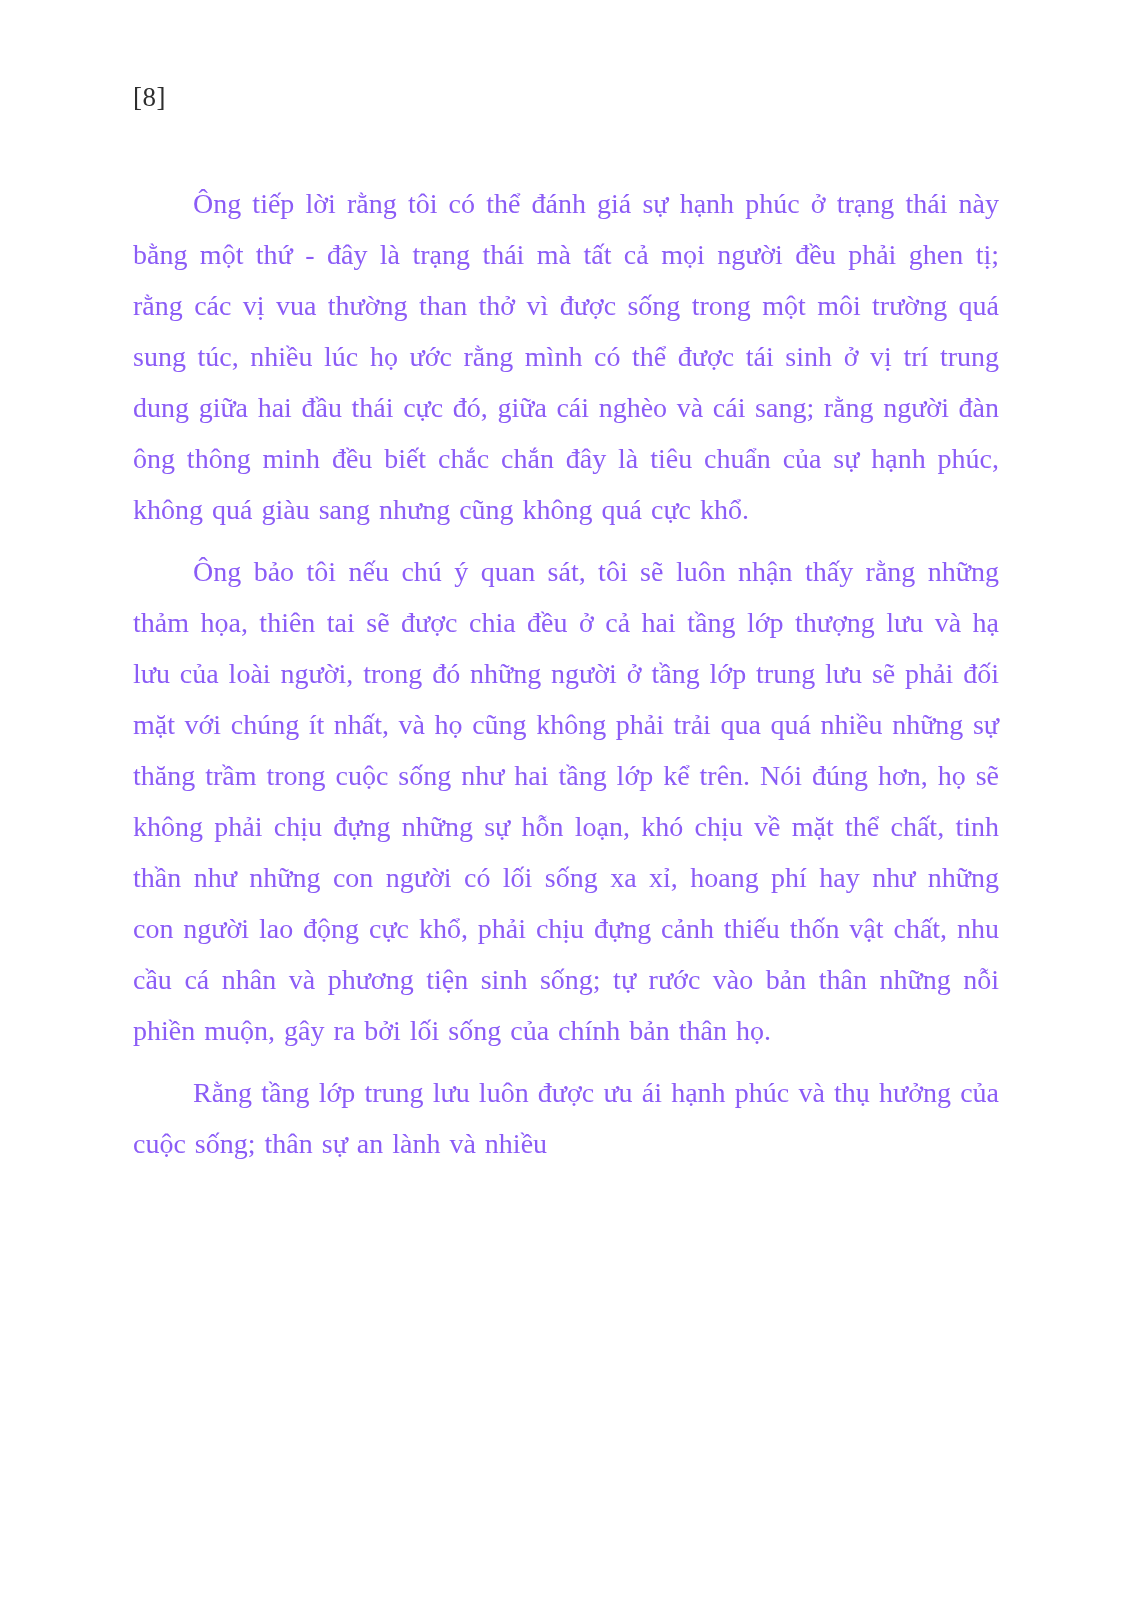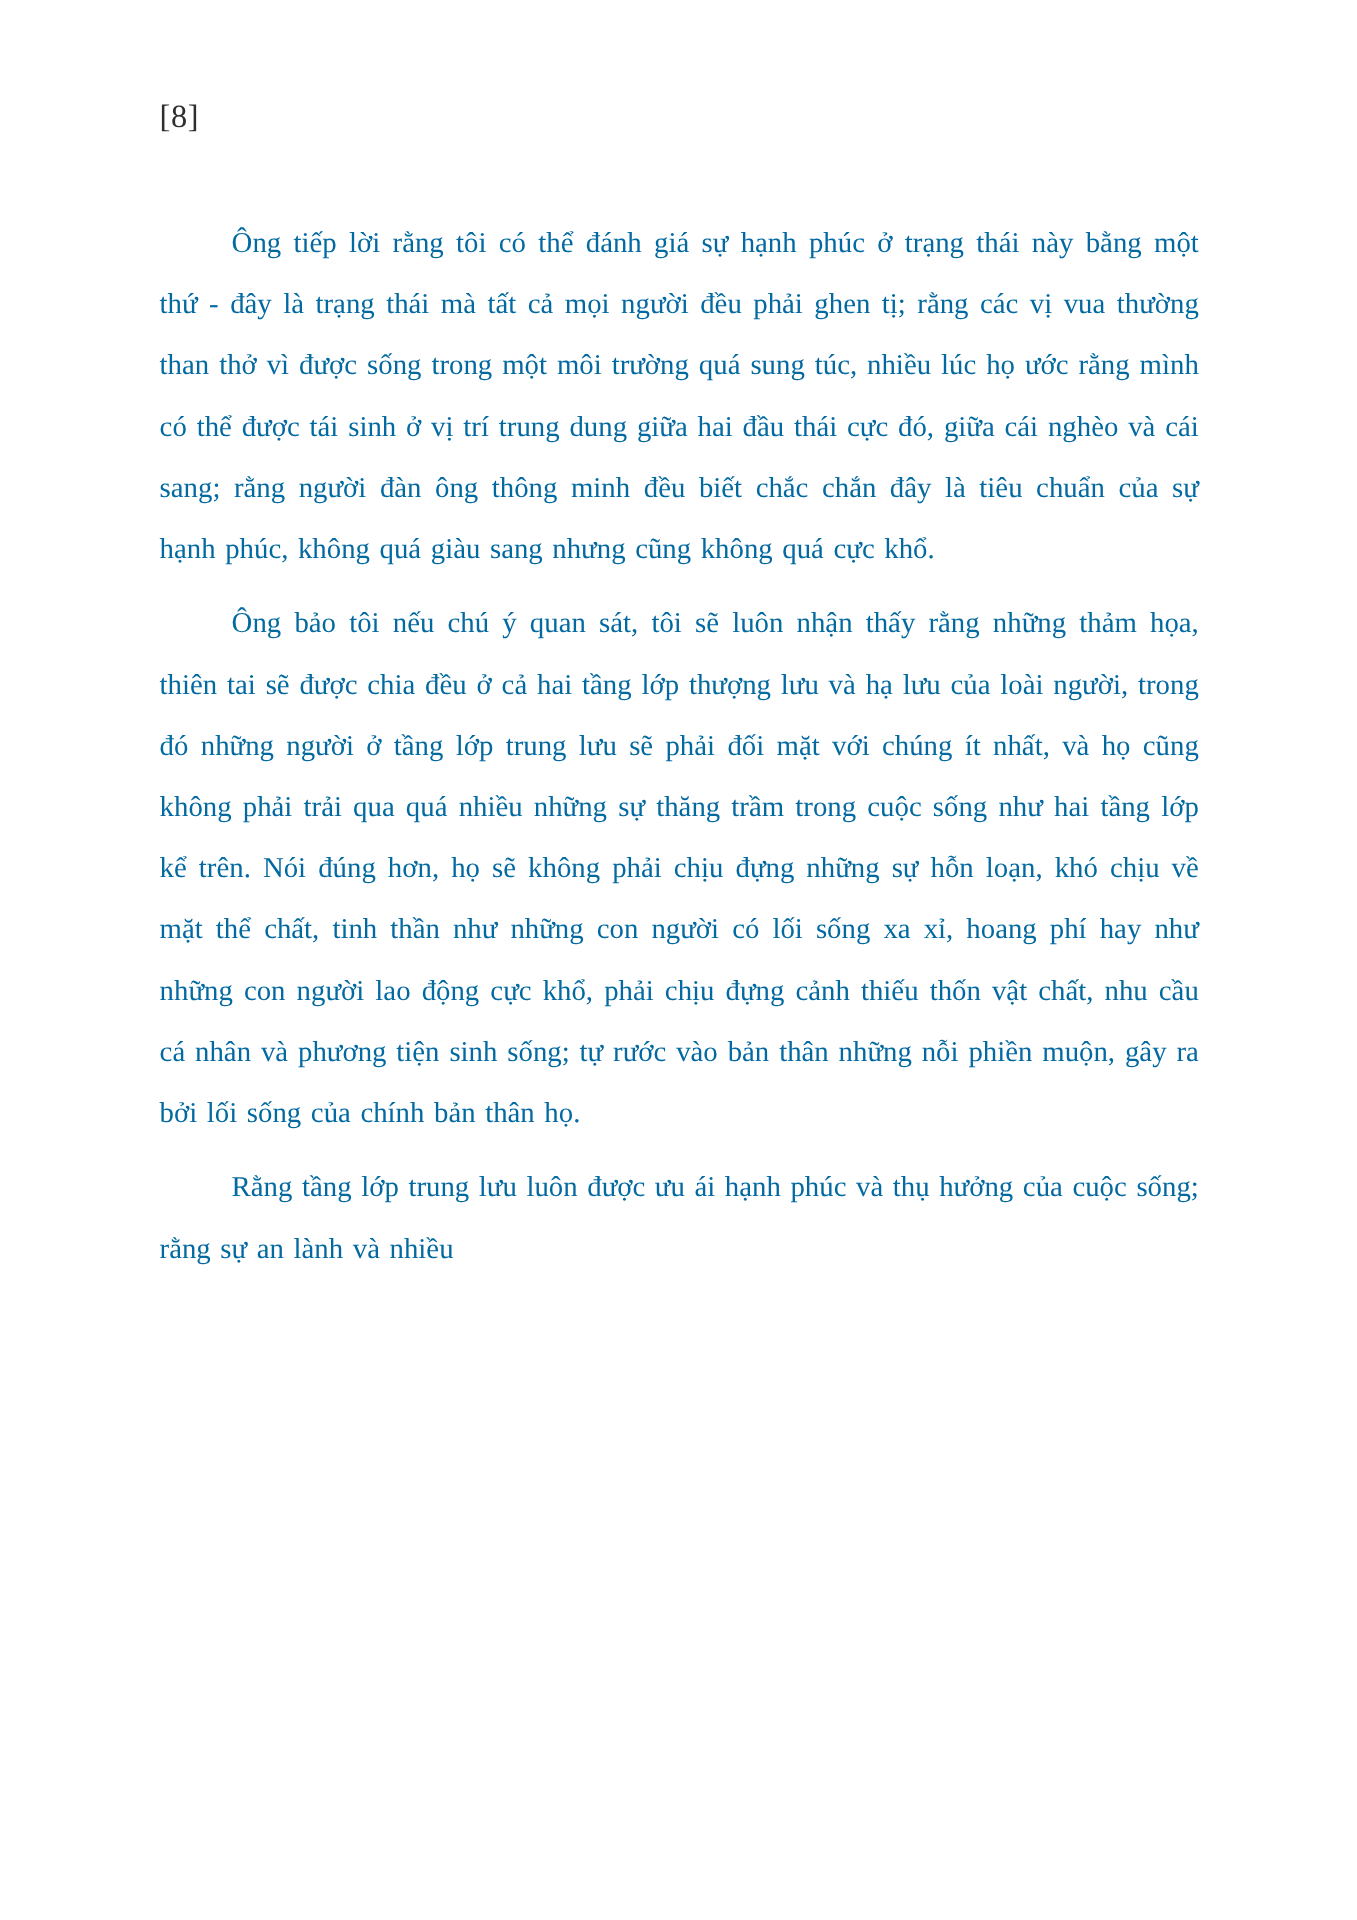--- a/index.html
+++ b/index.html
@@ -28,22 +28,22 @@
     font-size: 27px;
     color: #2e2e2e;
     letter-spacing: 0.5px;
   }
 
   .text-block {
     position: absolute;
     top: 178px;
     left: 133px;
     width: 866px;
-    color: #0369a1;
-    font-size: 24px;
+    color: #8b5cf6;
+    font-size: 28px;
     line-height: 51px;
     text-align: justify;
   }
 
   .text-block p {
     text-indent: 60px;
     margin-bottom: 11px;
     word-spacing: 2px;
   }
 
@@ -53,15 +53,15 @@
 </style>
 </head>
 <body>
 
 <div class="page">
   <div class="page-number">[8]</div>
 
   <div class="text-block">
     <p>Ông tiếp lời rằng tôi có thể đánh giá sự hạnh phúc ở trạng thái này bằng một thứ - đây là trạng thái mà tất cả mọi người đều phải ghen tị; rằng các vị vua thường than thở vì được sống trong một môi trường quá sung túc, nhiều lúc họ ước rằng mình có thể được tái sinh ở vị trí trung dung giữa hai đầu thái cực đó, giữa cái nghèo và cái sang; rằng người đàn ông thông minh đều biết chắc chắn đây là tiêu chuẩn của sự hạnh phúc, không quá giàu sang nhưng cũng không quá cực khổ.</p>
     <p>Ông bảo tôi nếu chú ý quan sát, tôi sẽ luôn nhận thấy rằng những thảm họa, thiên tai sẽ được chia đều ở cả hai tầng lớp thượng lưu và hạ lưu của loài người, trong đó những người ở tầng lớp trung lưu sẽ phải đối mặt với chúng ít nhất, và họ cũng không phải trải qua quá nhiều những sự thăng trầm trong cuộc sống như hai tầng lớp kể trên. Nói đúng hơn, họ sẽ không phải chịu đựng những sự hỗn loạn, khó chịu về mặt thể chất, tinh thần như những con người có lối sống xa xỉ, hoang phí hay như những con người lao động cực khổ, phải chịu đựng cảnh thiếu thốn vật chất, nhu cầu cá nhân và phương tiện sinh sống; tự rước vào bản thân những nỗi phiền muộn, gây ra bởi lối sống của chính bản thân họ.</p>
-    <p>Rằng tầng lớp trung lưu luôn được ưu ái hạnh phúc và thụ hưởng của cuộc sống; rằng sự an lành và nhiều</p>
+    <p>Rằng tầng lớp trung lưu luôn được ưu ái hạnh phúc và thụ hưởng của cuộc sống; thân sự an lành và nhiều</p>
   </div>
 </div>
 
 </body></html>

